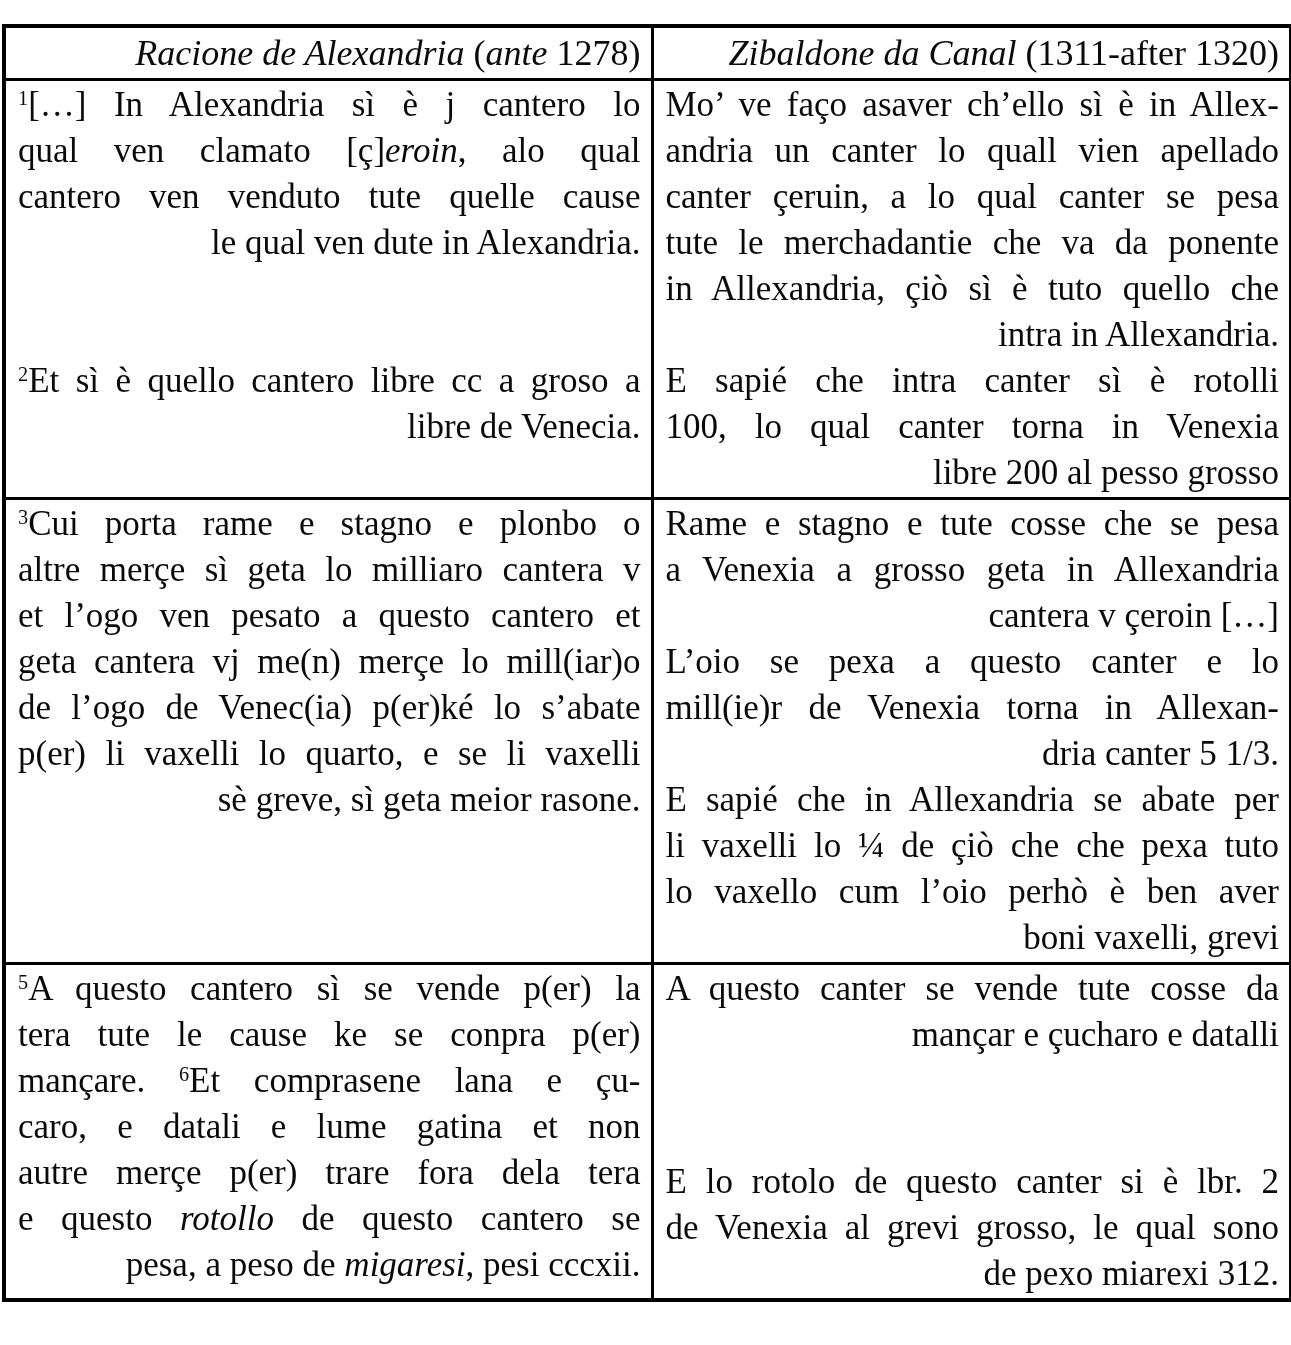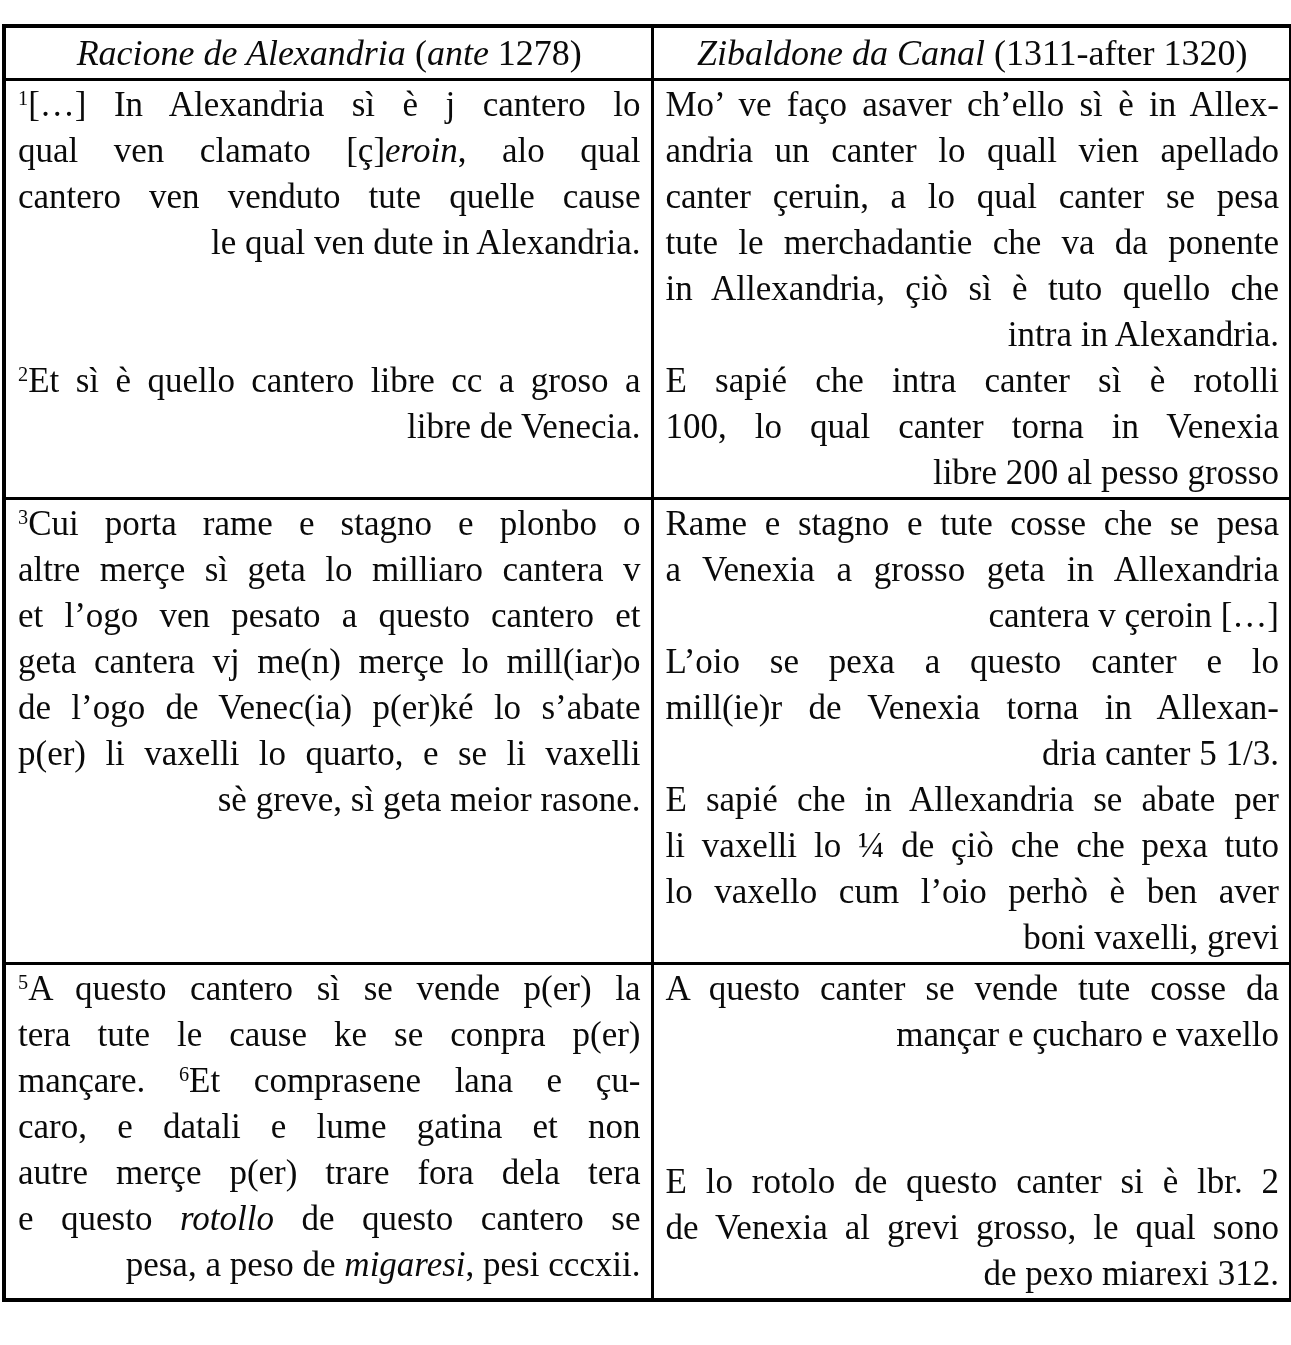--- a/index.html
+++ b/index.html
@@ -24,21 +24,21 @@
     background: #ffffff;
   }
   table.cmp, table.cmp th, table.cmp td {
     border: 3px solid #000000;
   }
   table.cmp { border-width: 4px; }
   col.c-left  { width: 648px; }
   col.c-right { width: 639px; }
   th.hdr {
     font-weight: normal;
-    text-align: center;
+    text-align: right;
     vertical-align: middle;
     height: 50px;
     padding: 0 10px 0 12px;
     font-size: 36px;
     white-space: nowrap;
     overflow: hidden;
   }
   td.cell {
     vertical-align: top;
     padding: 1px 10px 1px 12px;
@@ -95,21 +95,21 @@
               <div class="line ll">libre de Venecia.</div>
             </div>
           </td>
           <td class="cell">
             <div class="para">
               <div class="line jl">Mo’ ve faço asaver ch’ello sì è in Allex-</div>
               <div class="line jl">andria un canter lo quall vien apellado</div>
               <div class="line jl">canter çeruin, a lo qual canter se pesa</div>
               <div class="line jl">tute le merchadantie che va da ponente</div>
               <div class="line jl">in Allexandria, çiò sì è tuto quello che</div>
-              <div class="line ll">intra in Alexandria.</div>
+              <div class="line ll">intra in Allexandria.</div>
             </div>
             <div class="para">
               <div class="line jl">E sapié che intra canter sì è rotolli</div>
               <div class="line jl">100, lo qual canter torna in Venexia</div>
               <div class="line ll">libre 200 al pesso grosso</div>
             </div>
           </td>
         </tr>
         <tr>
           <td class="cell">
@@ -150,21 +150,21 @@
               <div class="line jl">mançare. <sup>6</sup>Et comprasene lana e çu-</div>
               <div class="line jl">caro, e datali e lume gatina et non</div>
               <div class="line jl">autre merçe p(er) trare fora dela tera</div>
               <div class="line jl">e questo <i>rotollo</i> de questo cantero se</div>
               <div class="line ll">pesa, a peso de <i>migaresi</i>, pesi cccxii.</div>
             </div>
           </td>
           <td class="cell">
             <div class="para">
               <div class="line jl">A questo canter se vende tute cosse da</div>
-              <div class="line ll">mançar e çucharo e vaxello</div>
+              <div class="line ll">mançar e çucharo e datalli</div>
             </div>
             <div class="para" style="margin-top: 101px;">
               <div class="line jl">E lo rotolo de questo canter si è lbr. 2</div>
               <div class="line jl">de Venexia al grevi grosso, le qual sono</div>
               <div class="line ll">de pexo miarexi 312.</div>
             </div>
           </td>
         </tr>
       </tbody>
   </table>

